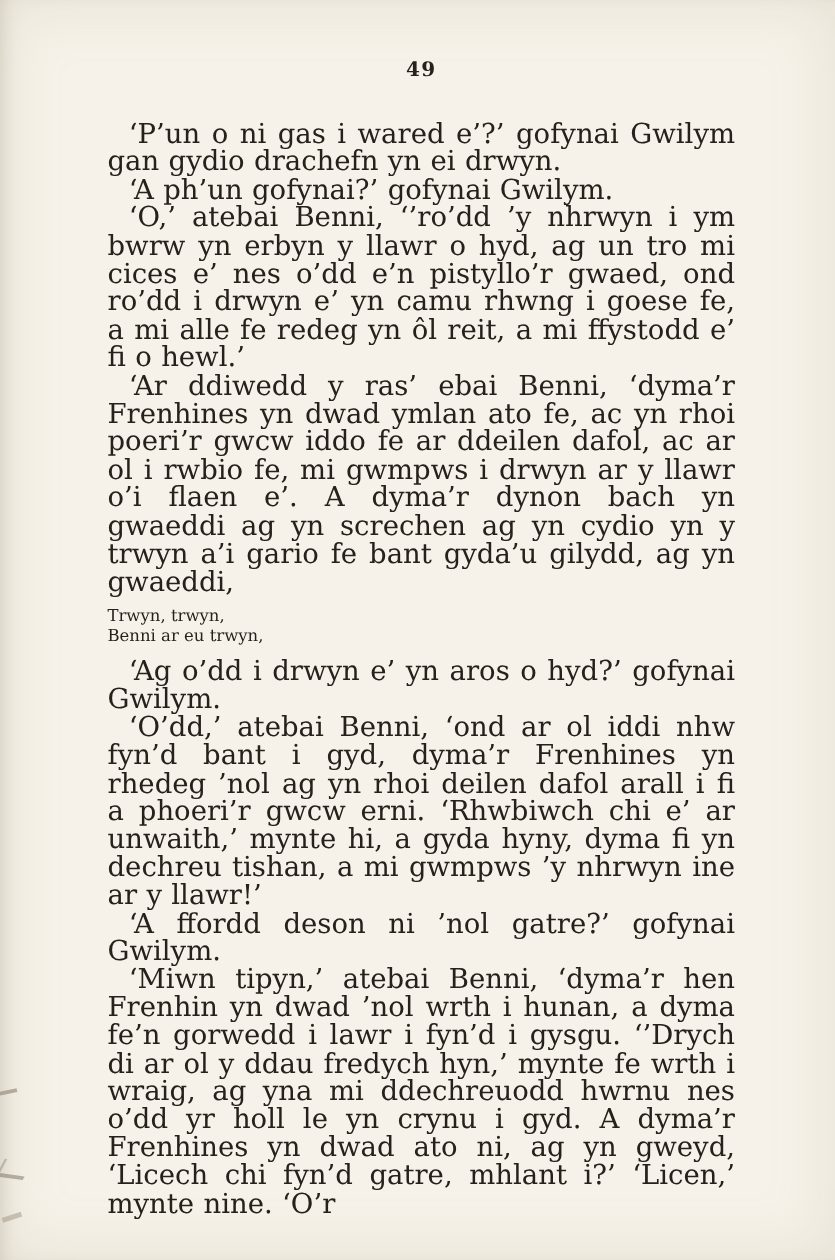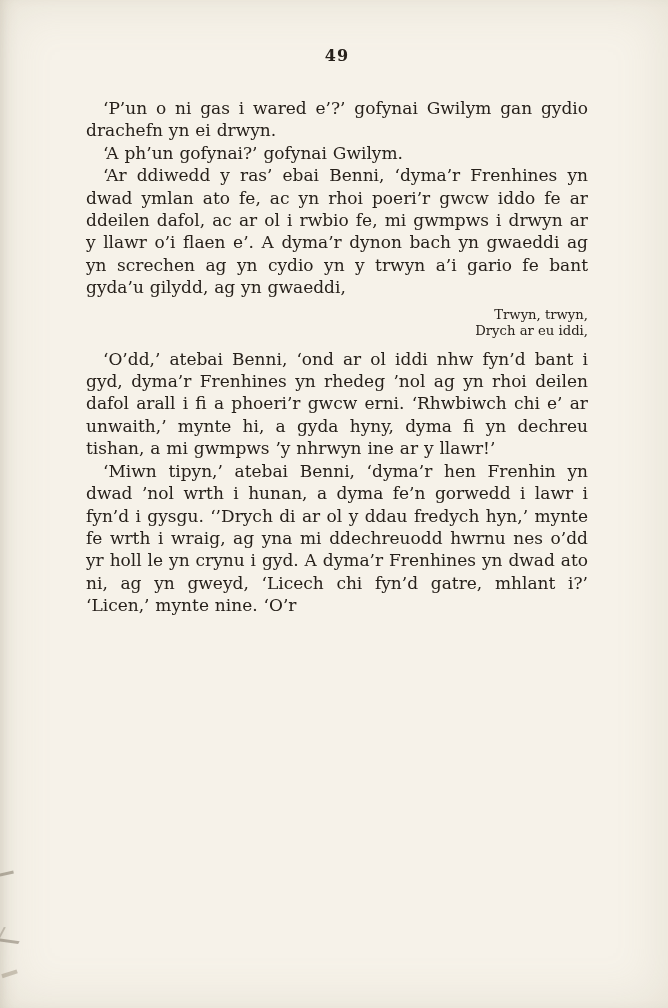--- a/index.html
+++ b/index.html
@@ -32,26 +32,26 @@
     text-align: center;
     font-size: 16px;
     font-weight: bold;
     letter-spacing: 1px;
     margin: 0 0 32px 0;
   }
   p.para {
     margin: 0;
     text-indent: 17px;
     text-align: justify;
-    font-size: 17px;
+    font-size: 22px;
     line-height: 22.4px;
     word-spacing: 0.5px;
   }
   .verse {
-    text-align: right;
+    text-align: left;
     font-size: 13.2px;
     line-height: 16.5px;
     margin: 8px 0 8px 0;
   }
   .scan-mark {
     position: absolute;
     background: none;
     color: #a89f90;
     pointer-events: none;
   }
@@ -80,24 +80,27 @@
   <div class="scan-mark mark-1"></div>
   <div class="scan-mark mark-2"></div>
   <div class="scan-mark mark-3"></div>
 
   <div class="content">
 
     <div class="page-number">49</div>
 
     <p class="para">‘P’un o ni gas i wared e’?’ gofynai Gwilym gan gydio drachefn yn ei drwyn.</p>
     <p class="para">‘A ph’un gofynai?’ gofynai Gwilym.</p>
+    <p class="para">‘O,’ atebai Benni, ‘’ro’dd ’y nhrwyn i ym bwrw yn erbyn y llawr o hyd, ag un tro mi cices e’ nes o’dd e’n pistyllo’r gwaed, ond ro’dd i drwyn e’ yn camu rhwng i goese fe, a mi alle fe redeg yn ôl reit, a mi ffystodd e’ fi o hewl.’</p>
     <p class="para">‘Ar ddiwedd y ras’ ebai Benni, ‘dyma’r Frenhines yn dwad ymlan ato fe, ac yn rhoi poeri’r gwcw iddo fe ar ddeilen dafol, ac ar ol i rwbio fe, mi gwmpws i drwyn ar y llawr o’i flaen e’.  A dyma’r dynon bach yn gwaeddi ag yn screchen ag yn cydio yn y trwyn a’i gario fe bant gyda’u gilydd, ag yn gwaeddi,</p>
 
     <div class="verse">
       <div>Trwyn, trwyn,</div>
-      <div>Drych ar eu iddi,</div>
+      <div>Benni ar eu trwyn,</div>
     </div>
 
+    <p class="para">‘Ag o’dd i drwyn e’ yn aros o hyd?’ gofynai Gwilym.</p>
     <p class="para">‘O’dd,’ atebai Benni, ‘ond ar ol iddi nhw fyn’d bant i gyd, dyma’r Frenhines yn rhedeg ’nol ag yn rhoi deilen dafol arall i fi a phoeri’r gwcw erni.  ‘Rhwbiwch chi e’ ar unwaith,’ mynte hi, a gyda hyny, dyma fi yn dechreu tishan, a mi gwmpws ’y nhrwyn ine ar y llawr!’</p>
+    <p class="para">‘A ffordd deson ni ’nol gatre?’ gofynai Gwilym.</p>
     <p class="para">‘Miwn tipyn,’ atebai Benni, ‘dyma’r hen Frenhin yn dwad ’nol wrth i hunan, a dyma fe’n gorwedd i lawr i fyn’d i gysgu.  ‘’Drych di ar ol y ddau fredych hyn,’ mynte fe wrth i wraig, ag yna mi ddechreuodd hwrnu nes o’dd yr holl le yn crynu i gyd.  A dyma’r Frenhines yn dwad ato ni, ag yn gweyd, ‘Licech chi fyn’d gatre, mhlant i?’  ‘Licen,’ mynte nine.  ‘O’r</p>
 
   </div>
 </div>
 
 </body></html>

